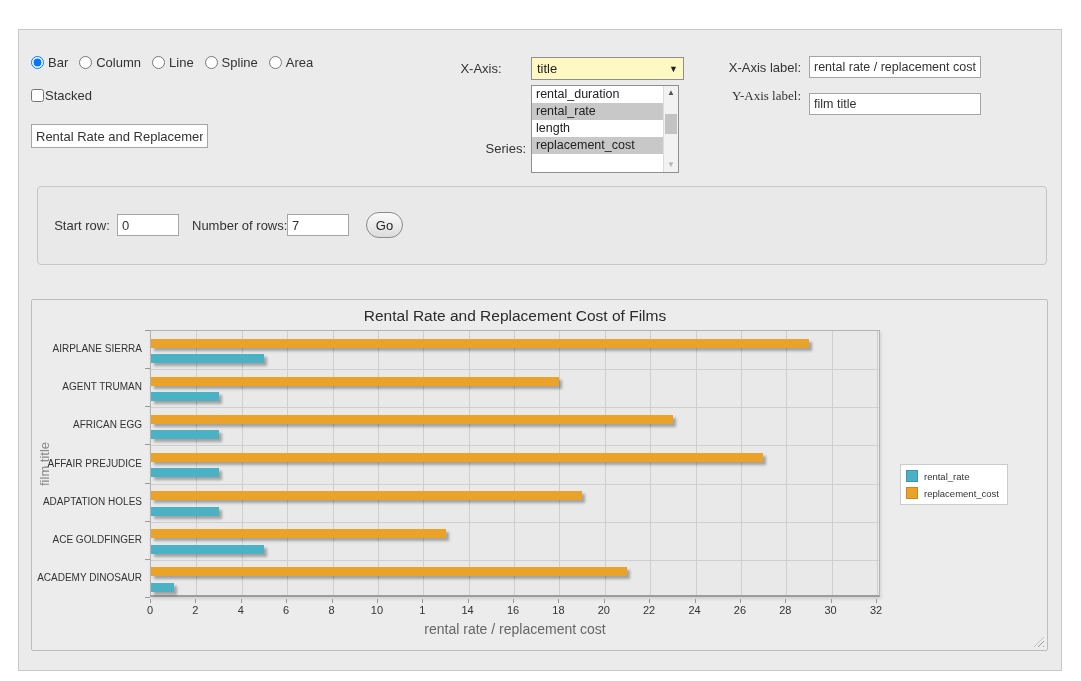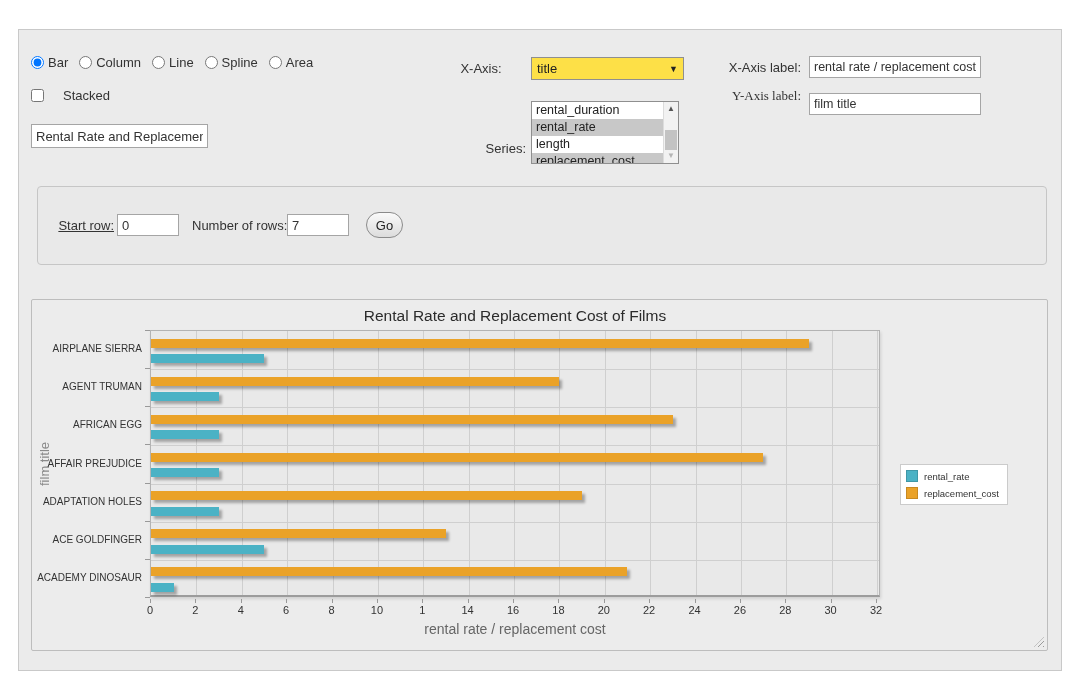--- a/index.html
+++ b/index.html
@@ -6,31 +6,31 @@
             font-family:"Liberation Sans","DejaVu Sans",sans-serif;}
   *{box-sizing:border-box;}
   .fieldset{position:absolute;left:18px;top:29px;width:1044px;height:642px;
             background:#ebebeb;border:1px solid #c9c9c9;}
   .legendbox{position:absolute;left:12px;top:-22px;background:#ffffff;border:1px solid #b0b0b0;
              padding:5px 13px;font-size:14px;font-weight:bold;color:#333;
              box-shadow:2px 2px 3px rgba(0,0,0,0.3);}
   .typerow{position:absolute;left:12px;top:25px;display:flex;gap:11px;align-items:center;
            font-size:13px;color:#333;}
   .typerow label{display:flex;align-items:center;gap:4px;}
-  .chk{position:absolute;left:12px;top:58px;display:flex;align-items:center;gap:19px;font-size:13px;color:#333;}
+  .chk{position:absolute;left:12px;top:58px;display:flex;align-items:center;gap:1px;font-size:13px;color:#333;}
   input[type=radio],input[type=checkbox]{margin:0;width:13px;height:13px;}
   .txt{background:#fff;border:1px solid #a5a5a5;font-size:13px;color:#333;padding:2px 4px;
        font-family:"Liberation Sans",sans-serif;}
   .title-input{position:absolute;left:12px;top:94px;width:177px;height:24px;white-space:nowrap;overflow:hidden;}
   .lbl{position:absolute;font-size:13px;color:#333;text-align:right;}
-  .fakeselect{position:absolute;left:512px;top:27px;width:153px;height:23px;background:#fde047;
+  .fakeselect{position:absolute;left:512px;top:27px;width:153px;height:23px;background:#fef9c3;
               border:1px solid #8f8f8f;font-size:13px;color:#222;padding:3px 18px 0 5px;cursor:default;}
   .fakeselect .arrow{position:absolute;right:5px;top:6px;font-size:9px;color:#222;}
-  .listbox{position:absolute;left:512px;top:55px;width:148px;height:63px;background:#fff;
-           border:1px solid #8f8f8f;overflow:hidden;margin-top:16px;}
+  .listbox{position:absolute;left:512px;top:55px;width:148px;height:88px;background:#fff;
+           border:1px solid #8f8f8f;overflow:hidden;}
   .listbox .opt{height:17px;line-height:17px;font-size:12.5px;color:#222;padding-left:4px;
                 margin-right:15px;white-space:nowrap;}
   .listbox .opt.on{background:#c8c8c8;}
   .sbar{position:absolute;right:0;top:0;bottom:0;width:15px;background:#f2f2f2;border-left:1px solid #dcdcdc;}
   .sbar .up,.sbar .dn{position:absolute;left:0;right:0;height:14px;text-align:center;font-size:8px;line-height:14px;}
   .sbar .up{top:0;color:#555;}
   .sbar .dn{bottom:0;color:#b5b5b5;}
   .sbar .thumb{position:absolute;left:1px;right:1px;top:28px;height:20px;background:#c3c3c3;}
   .rowspanel{position:absolute;left:18px;top:156px;width:1010px;height:79px;background:#e9e9e9;
              border:1px solid #c6c6c6;border-radius:4px;}
@@ -117,21 +117,21 @@
     </div>
   </div>
 
   <div class="lbl" style="left:664px;top:30px;width:118px;">X-Axis label:</div>
   <input class="txt" style="position: absolute; left: 790px; top: 26px; width: 172px; height: 22px; font-size: 12.5px;" value="rental rate / replacement cost">
 
   <div class="lbl" style="left:664px;top:58px;width:118px;font-family:Liberation Serif, serif;">Y-Axis label:</div>
   <input class="txt" style="position: absolute; left: 790px; top: 63px; width: 172px; height: 22px; font-size: 12.5px;" value="film title">
 
   <div class="rowspanel">
-    <div class="lbl" style="left:12px;top:31px;width:64px;text-align:right;text-decoration:underline;">Start row:</div>
+    <div class="lbl" style="left:12px;top:31px;width:64px;text-align:center;">Start row:</div>
     <input class="txt" style="position: absolute; left: 79px; top: 27px; width: 62px; height: 22px;" value="0">
     <div class="lbl" style="left:154px;top:31px;width:100px;text-align:left;">Number of rows:</div>
     <input class="txt" style="position: absolute; left: 249px; top: 27px; width: 62px; height: 22px;" value="7">
     <button class="gobtn">Go</button>
   </div>
 
   <div class="chartpanel">
     <div class="charttitle">Rental Rate and Replacement Cost of Films</div>
     <div class="ylabelrot">film title</div>
     <div class="plot">

